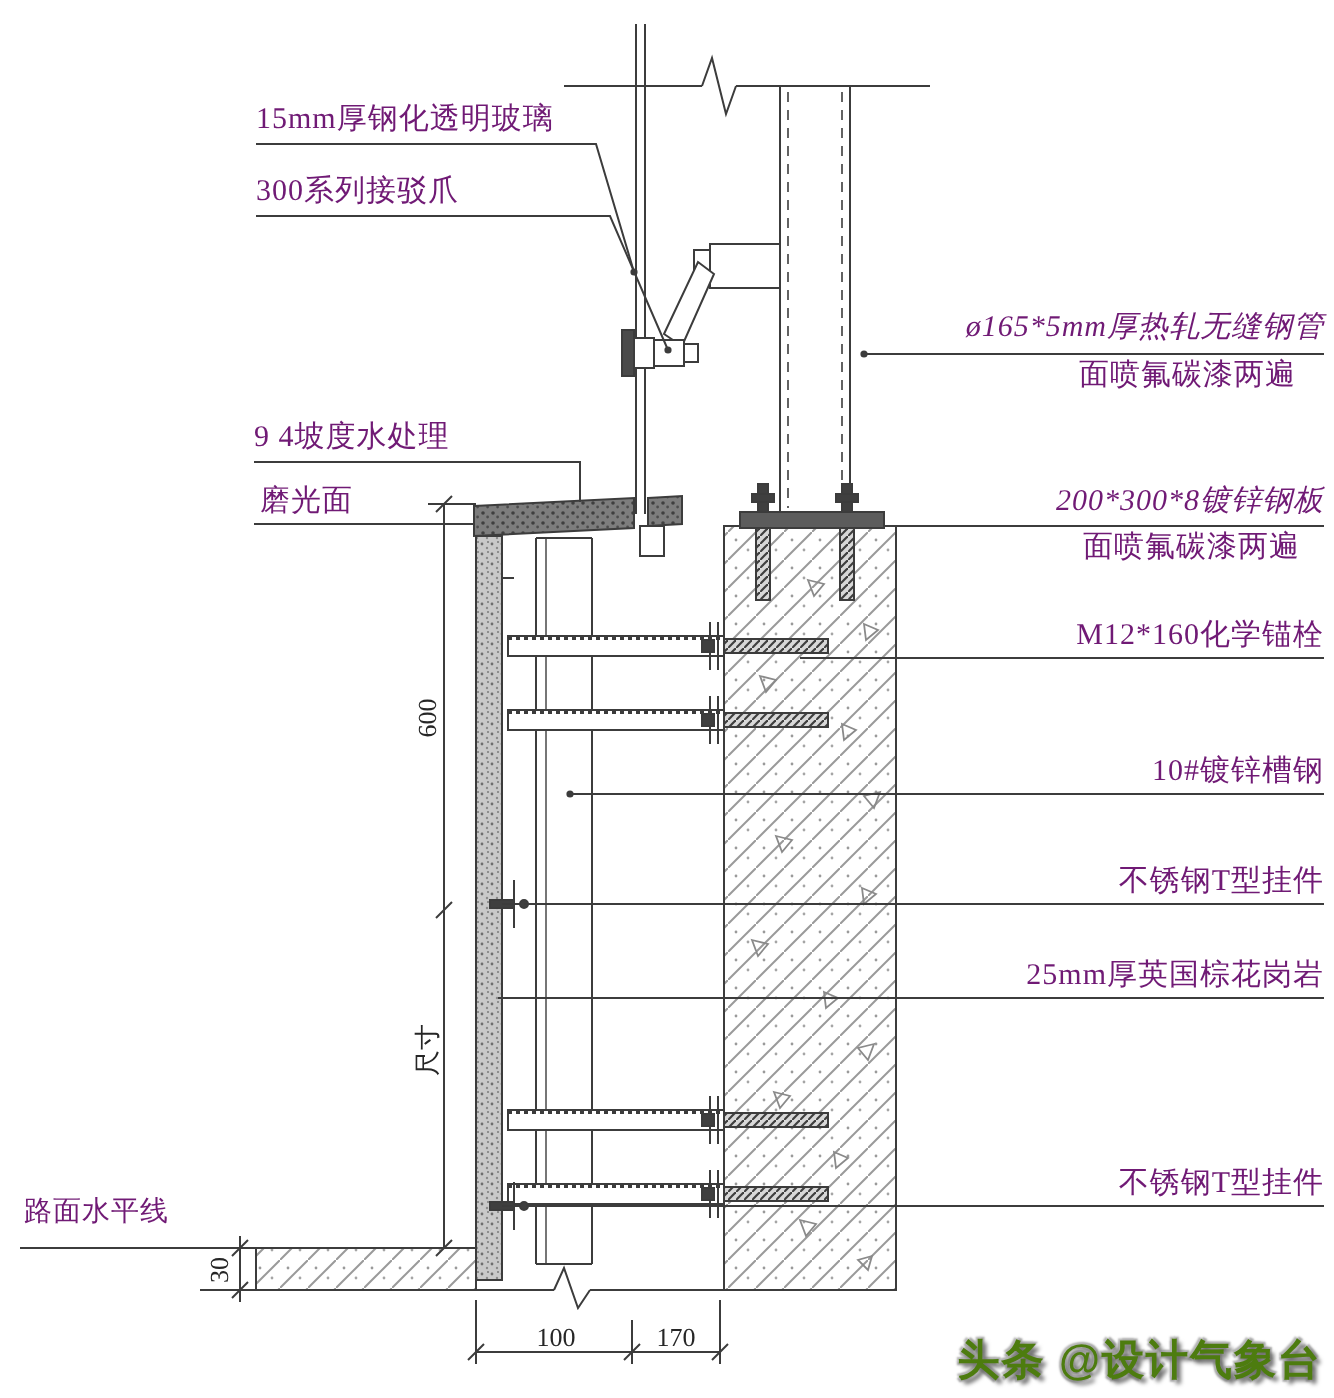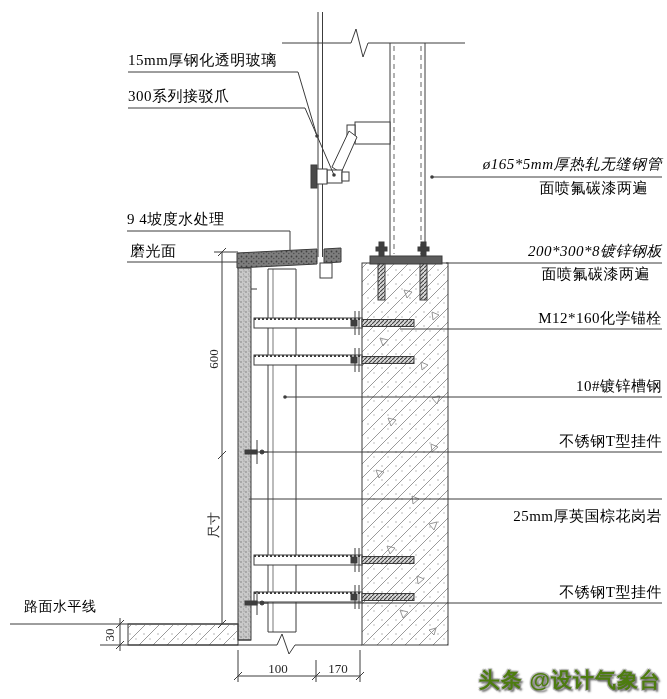--- a/index.html
+++ b/index.html
@@ -2,21 +2,21 @@
 <html><head>
 <meta charset="utf-8">
 <style>
   html,body{margin:0;padding:0;background:#ffffff;}
   #stage{
     position:relative;width:667px;height:699px;background:#ffffff;overflow:hidden;
     font-family:"Liberation Serif","DejaVu Serif",serif;
   }
   #stage svg{position:absolute;left:0;top:0;}
   .ln{stroke:#3c3c3c;stroke-width:1;fill:none;stroke-linecap:butt;}
-  .lbl{position:absolute;font-size:15px;color:#000000;white-space:nowrap;line-height:1.15;letter-spacing:0.5px;}
+  .lbl{position:absolute;font-size:15px;color:#701a75;white-space:nowrap;line-height:1.15;letter-spacing:0.5px;}
   .lbl-r{text-align:right;}
   .dim{position:absolute;font-size:13px;color:#262626;white-space:nowrap;text-align:center;}
   .vtext{transform:rotate(-90deg);transform-origin:center center;}
   .watermark{
     position:absolute;font-family:"Liberation Sans","DejaVu Sans",sans-serif;
     font-weight:bold;font-size:21px;letter-spacing:1px;color:#4d7c0f;
     text-shadow:2px 2px 2px #6a6a6a,-1px -1px 1px #b5b5b5,1px -1px 1px #a8a8a8,-1px 1px 1px #a8a8a8;
   }
 </style>
 </head>
@@ -216,24 +216,24 @@
   <div class="lbl" style="left:127px;top:211px;">9 4坡度水处理</div>
   <div class="lbl" style="left:130px;top:243px;">磨光面</div>
 
   <div class="lbl lbl-r" style="right:5px;top:156px;font-style:italic;">ø165*5mm厚热轧无缝钢管</div>
   <div class="lbl lbl-r" style="right:19px;top:180px;">面喷氟碳漆两遍</div>
   <div class="lbl lbl-r" style="right:5px;top:243px;font-style:italic;">200*300*8镀锌钢板</div>
   <div class="lbl lbl-r" style="right:17px;top:266px;">面喷氟碳漆两遍</div>
   <div class="lbl lbl-r" style="right:5px;top:310px;">M12*160化学锚栓</div>
   <div class="lbl lbl-r" style="right:5px;top:378px;">10#镀锌槽钢</div>
   <div class="lbl lbl-r" style="right:5px;top:433px;">不锈钢T型挂件</div>
-  <div class="lbl lbl-r" style="right:5px;top:508px;">25mm厚英国棕花岗岩</div>
+  <div class="lbl lbl-r" style="right:5px;top:480px;">25mm厚英国棕花岗岩</div>
   <div class="lbl lbl-r" style="right:5px;top:584px;">不锈钢T型挂件</div>
 
-  <div class="lbl" style="left:12px;top:599px;font-size:14px;margin-left:12px;">路面水平线</div>
+  <div class="lbl" style="left:12px;top:599px;font-size:14px;">路面水平线</div>
 
   <div class="dim vtext" style="left:199px;top:351px;width:30px;">600</div>
   <div class="dim vtext" style="left:199px;top:516px;width:30px;">尺寸</div>
   <div class="dim vtext" style="left:95px;top:627px;width:30px;">30</div>
   <div class="dim" style="left:258px;top:661px;width:40px;">100</div>
   <div class="dim" style="left:318px;top:661px;width:40px;">170</div>
 
   <div class="watermark" style="right:6px;top:666px;">头条 @设计气象台</div>
 
 </div>

